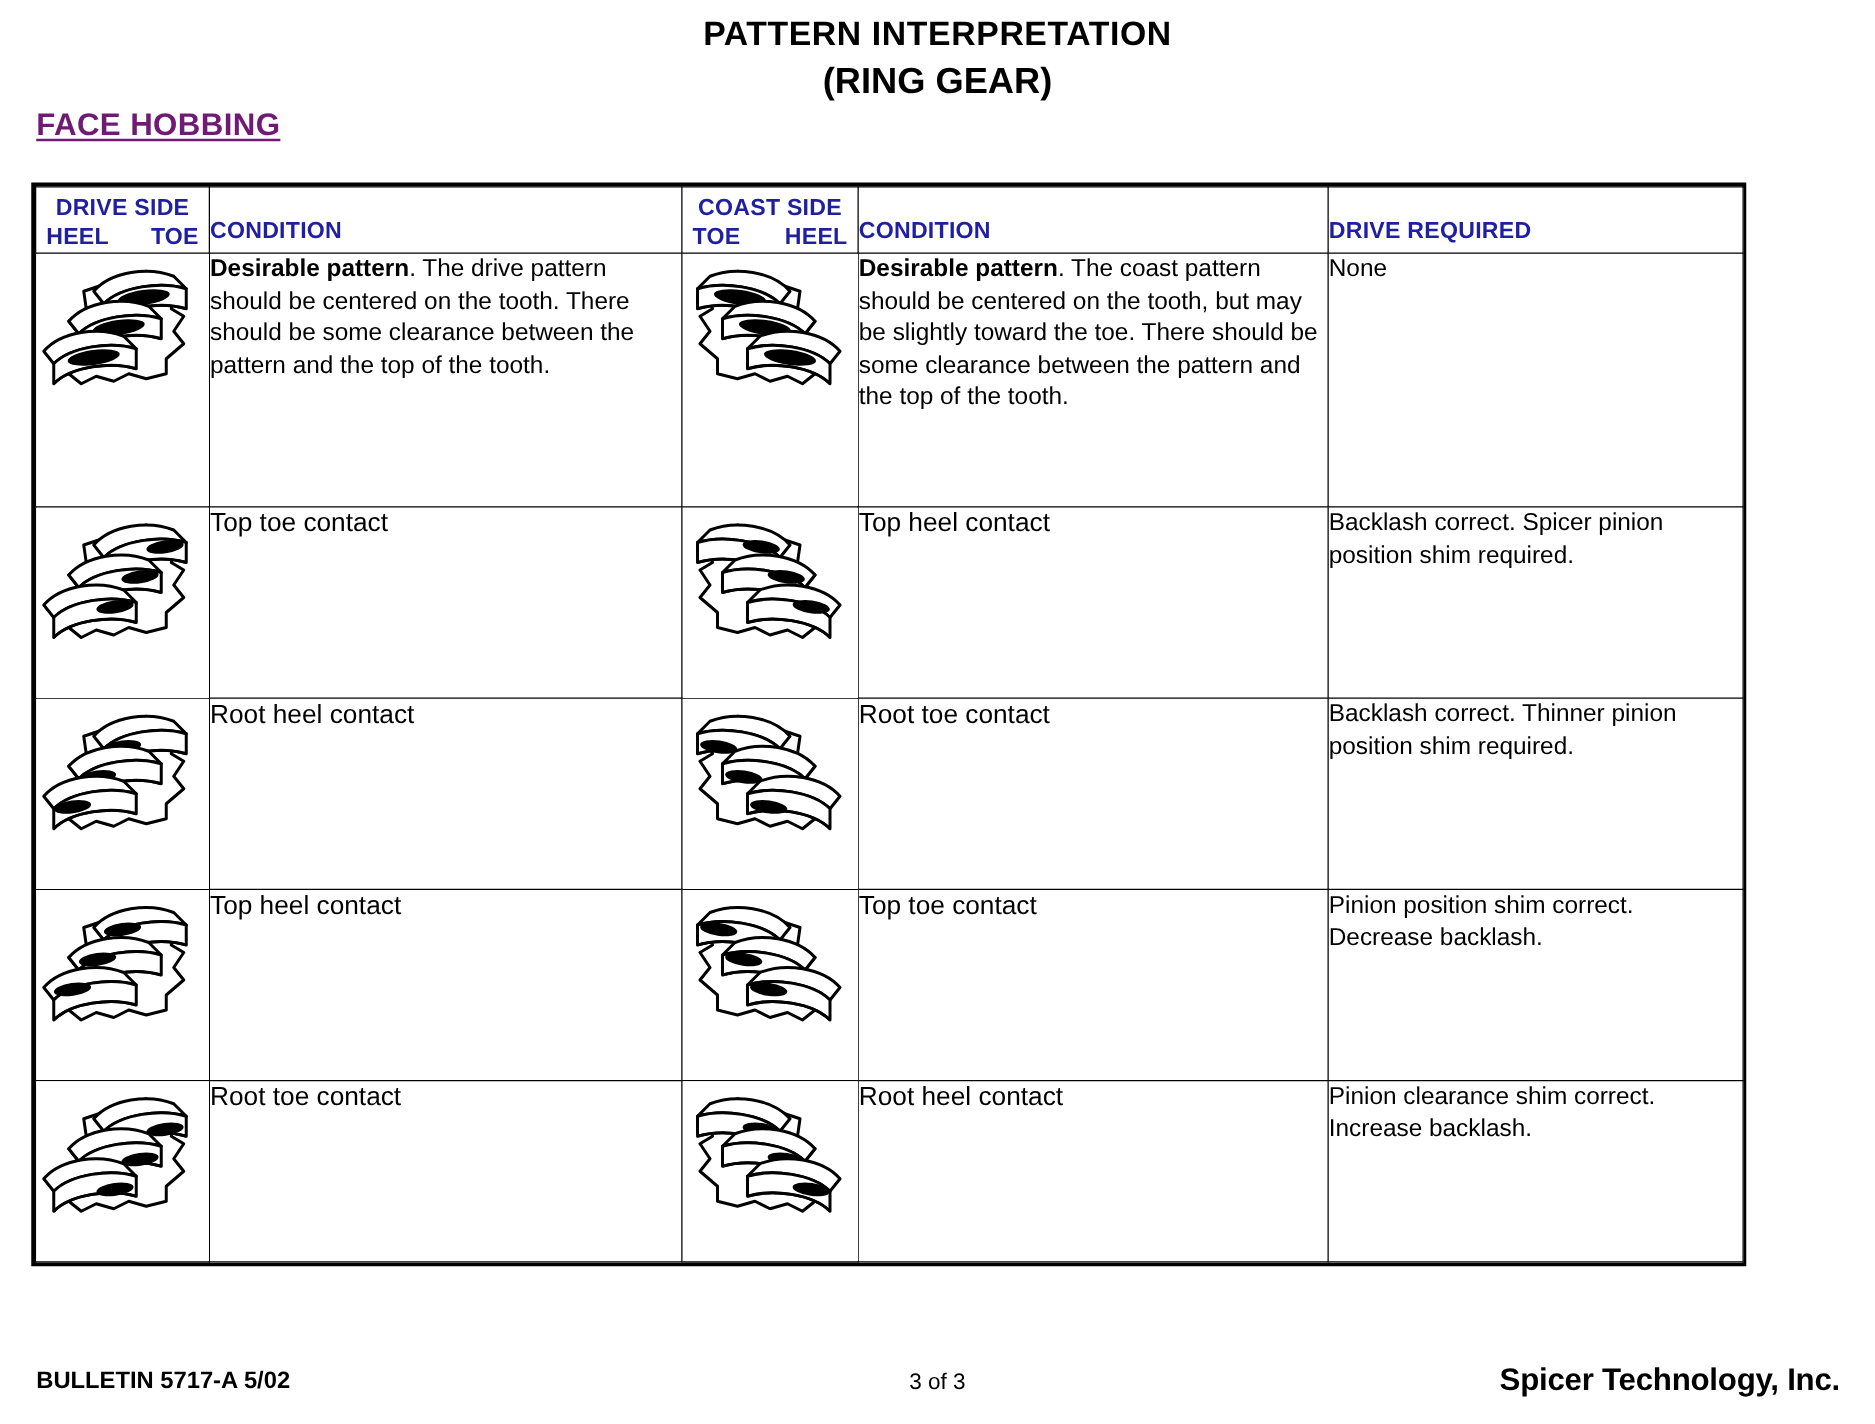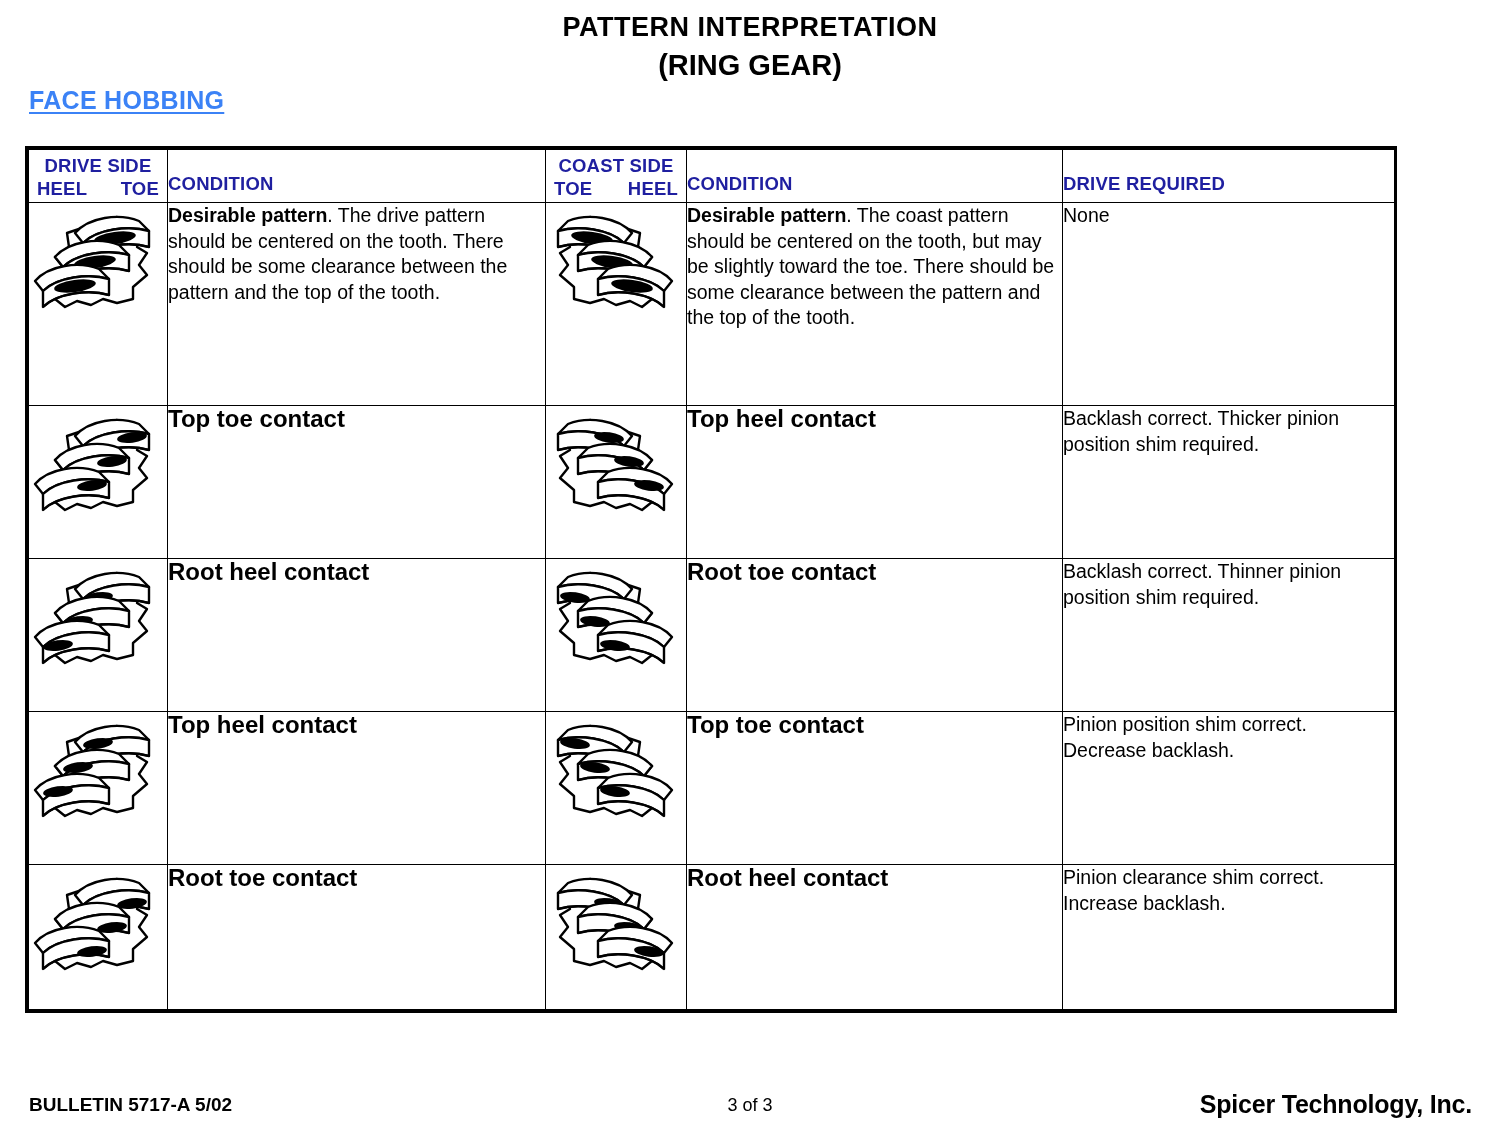--- a/index.html
+++ b/index.html
@@ -37,21 +37,21 @@
     line-height: 38px;
   }
 
   
   .section-heading {
     position: absolute;
     top: 86px;
     left: 29px;
     font-size: 25px;
     font-weight: bold;
-    color: #3b82f6;
+    color: #701a75;
     text-decoration: underline;
     text-underline-offset: 3px;
     letter-spacing: 0.3px;
   }
 
   
   .table-wrap {
     position: absolute;
     top: 146px;
     left: 25px;
@@ -122,23 +122,23 @@
 
   .cell-text {
     padding: 6px 6px 6px 8px;
     font-size: 19.5px;
     line-height: 25.5px;
     box-sizing: border-box;
   }
   .cell-text b { font-weight: bold; }
   .cell-label {
     padding: 6px 6px 6px 8px;
-    font-size: 24px;
+    font-size: 21px;
     line-height: 25px;
-    font-weight: bold;
+    font-weight: normal;
     box-sizing: border-box;
   }
   .cell-pic {
     position: relative;
     overflow: hidden;
   }
   .cell-pic svg {
     display: block;
   }
 
@@ -308,21 +308,21 @@
                 <ellipse cx="49" cy="55.5" rx="15" ry="5.2" transform="rotate(-8 49 55.5)" fill="#000000"></ellipse>
                 <path d="M34 80 C48 66, 80 62, 100 68" fill="none" stroke="#000000" stroke-width="2.2"></path>
                 <path d="M6 78 C20 62, 50 58, 70 66 L80 76 C60 70, 28 74, 14 88 Z" fill="#ffffff" stroke="#000000" stroke-width="2.4" stroke-linejoin="round"></path>
                 <path d="M14 88 C28 74, 60 70, 80 76 L80 92 C60 86, 28 90, 14 104 Z" fill="#ffffff" stroke="#000000" stroke-width="2.4" stroke-linejoin="round"></path>
                 <ellipse cx="29" cy="79.5" rx="15" ry="5.2" transform="rotate(-8 29 79.5)" fill="#000000"></ellipse>
                 <path d="M14 104 C28 90, 60 86, 80 92" fill="none" stroke="#000000" stroke-width="2.2"></path>
               </g>
             </svg>
           </td>
           <td class="cell-label">Top heel contact</td>
-          <td class="cell-text">Backlash correct. Thicker pinion position shim required.</td>
+          <td class="cell-text">Backlash correct. Spicer pinion position shim required.</td>
         </tr>
         <tr class="row-normal">
           <td class="cell-pic">
             <svg width="132" height="112" viewBox="0 0 132 112" xmlns="http://www.w3.org/2000/svg">
               <g>
                 <path d="M88 14 L112 30 L108 44 L118 50 L110 62 L118 72 L104 84 L104 96 L88 100 L74 96 L62 102 L48 98 L36 104 L26 96 L34 84 L24 76 L34 64 L26 54 L40 44 L38 30 L56 24 Z" fill="#ffffff" stroke="#000000" stroke-width="2.4" stroke-linejoin="round"></path>
                 <path d="M46 30 C60 14, 90 10, 110 18 L120 28 C100 22, 68 26, 54 40 Z" fill="#ffffff" stroke="#000000" stroke-width="2.4" stroke-linejoin="round"></path>
                 <path d="M54 40 C68 26, 100 22, 120 28 L120 44 C100 38, 68 42, 54 56 Z" fill="#ffffff" stroke="#000000" stroke-width="2.4" stroke-linejoin="round"></path>
                 <ellipse cx="69" cy="38.5" rx="15" ry="5.2" transform="rotate(-8 69 38.5)" fill="#000000"></ellipse>
                 <path d="M54 56 C68 42, 100 38, 120 44" fill="none" stroke="#000000" stroke-width="2.2"></path>

